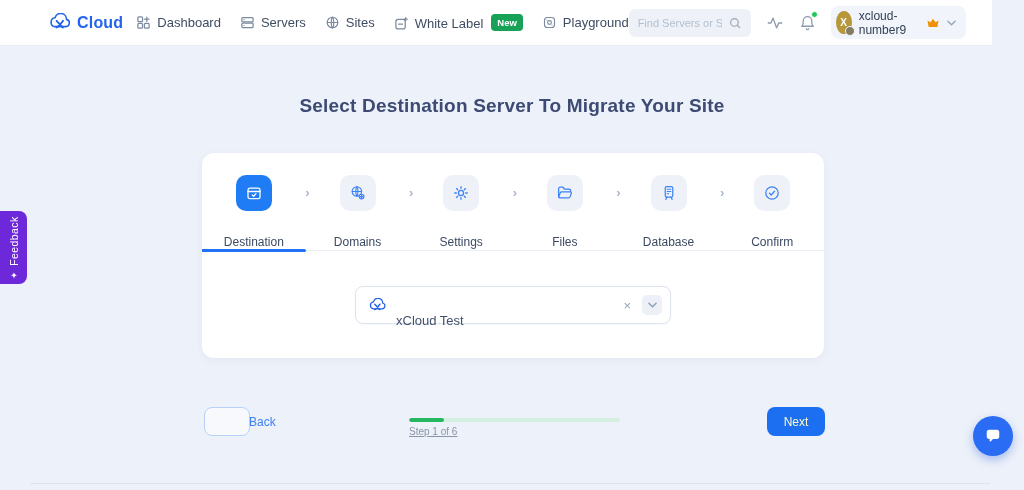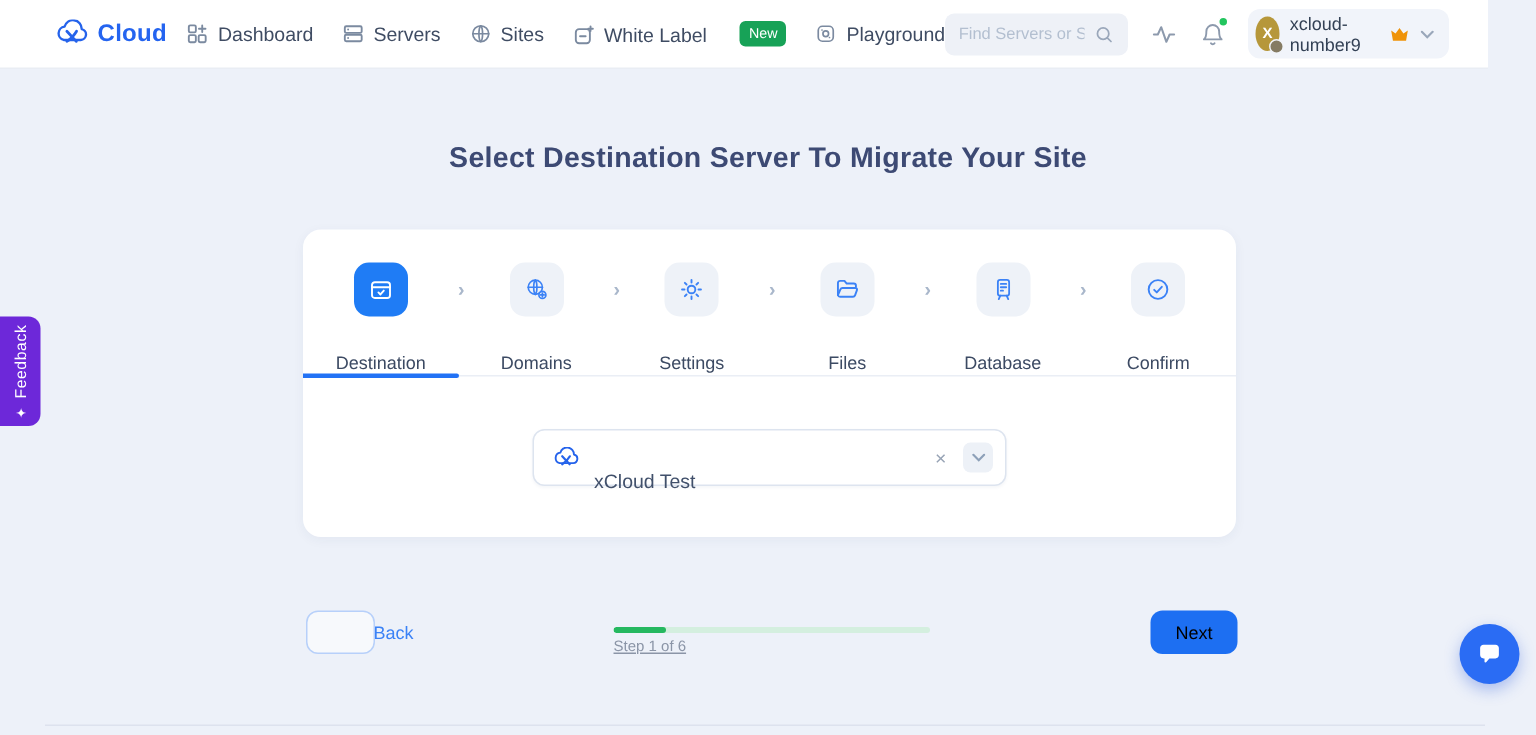--- a/index.html
+++ b/index.html
@@ -1,28 +1,28 @@
 <!DOCTYPE html>
 <html><head>
 <meta charset="utf-8">
 <style>
   * { margin:0; padding:0; box-sizing:border-box; }
   html,body { width:1024px; height:490px; overflow:hidden;
     font-family:"Liberation Sans", sans-serif; background:#edf1f9; }
   .header { position:absolute; top:0; left:0; width:992px; height:46px;
     background:#ffffff; border-bottom:1px solid #e9edf4; display:flex;
-    align-items:center; padding:0 26px 0 36px; z-index:5; }
+    align-items:center; padding:0 26px 0 48px; z-index:5; }
   .brand { display:flex; align-items:center; gap:5px; cursor:pointer; }
   .brand-text { color:#2464f0; font-weight:700; font-size:16px; letter-spacing:.2px; }
   .nav { display:flex; align-items:center; gap:19px; margin-left:13px; }
   .nav-item { display:flex; align-items:flex-end; gap:6px; font-size:13px;
     color:#3f4c63; font-weight:500; cursor:pointer; white-space:nowrap; }
   .nav-item svg { color:#7b8aa0; }
-  .badge-new { background:#17a257; color:#fff; font-size:9.5px; font-weight:400;
-    padding:3px 6px; border-radius:4px; margin-left:16px; }
+  .badge-new { background:#17a257; color:#fff; font-size:9.5px; font-weight:700;
+    padding:3px 6px; border-radius:4px; margin-left:2px; }
   .header-right { margin-left:auto; display:flex; align-items:center; gap:15px; }
   .search-box { width:122px; height:28px; background:#eef1f7; border-radius:6px;
     display:flex; align-items:center; padding:0 9px; gap:6px; }
   .search-box input { flex:1; min-width:0; border:none; background:transparent;
     outline:none; font-size:11px; color:#64748b; font-family:"Liberation Sans",sans-serif; }
   .search-box input::placeholder { color:#b3bfd0; }
   .icon-btn { background:none; border:none; color:#8d9aad; cursor:pointer;
     position:relative; display:flex; align-items:center; }
   .bell-dot { position:absolute; top:-3px; right:-2px; width:7px; height:7px;
     border-radius:50%; background:#22c55e; border:1.5px solid #fff; }
@@ -64,21 +64,21 @@
   .select-value { font-size:13px; color:#41506b;margin-top:31px; }
   .clear-x { margin-left:auto; color:#97a3b5; font-size:13px; line-height:13px;
     cursor:pointer; padding:2px; }
   .chevron-tile { width:20px; height:20px; background:#edf1f7; border-radius:5px;
     display:flex; align-items:center; justify-content:center; color:#8da0b8; cursor:pointer; }
   .back-btn { position:absolute; left:204px; top:407px; width:36px; height:29px;
     border:1px solid #b7d0fa; border-radius:8px; background:rgba(255,255,255,.55);
     color:#3b82f6; font-size:12px; font-weight:500; cursor:pointer;
     font-family:"Liberation Sans",sans-serif;padding-left:44px; }
   .next-btn { position:absolute; left:767px; top:407px; width:58px; height:29px;
-    border:none; border-radius:8px; background:#1d6ff2; color:#000000; font-size:12px;
+    border:none; border-radius:8px; background:#1d6ff2; color:#fef9c3; font-size:12px;
     font-weight:500; cursor:pointer; font-family:"Liberation Sans",sans-serif; }
   .progress-track { position:absolute; left:409px; top:418px; width:211px; height:4px;
     background:#d4efdf; border-radius:3px; overflow:hidden; }
   .progress-fill { height:100%; background:#25b860; border-radius:3px; }
   .progress-label { position:absolute; left:409px; top:426px; width:211px;
     text-align:left; font-size:10px; color:#8b95a7;text-decoration:underline; }
   .chat-fab { position:absolute; left:973px; top:416px; width:40px; height:40px;
     border-radius:50%; background:#2a6cf4; display:flex; align-items:center;
     justify-content:center; cursor:pointer; box-shadow:0 4px 10px rgba(40,90,220,.35); }
   .footer-line { position:absolute; left:30px; top:483px; width:960px; height:1px;

